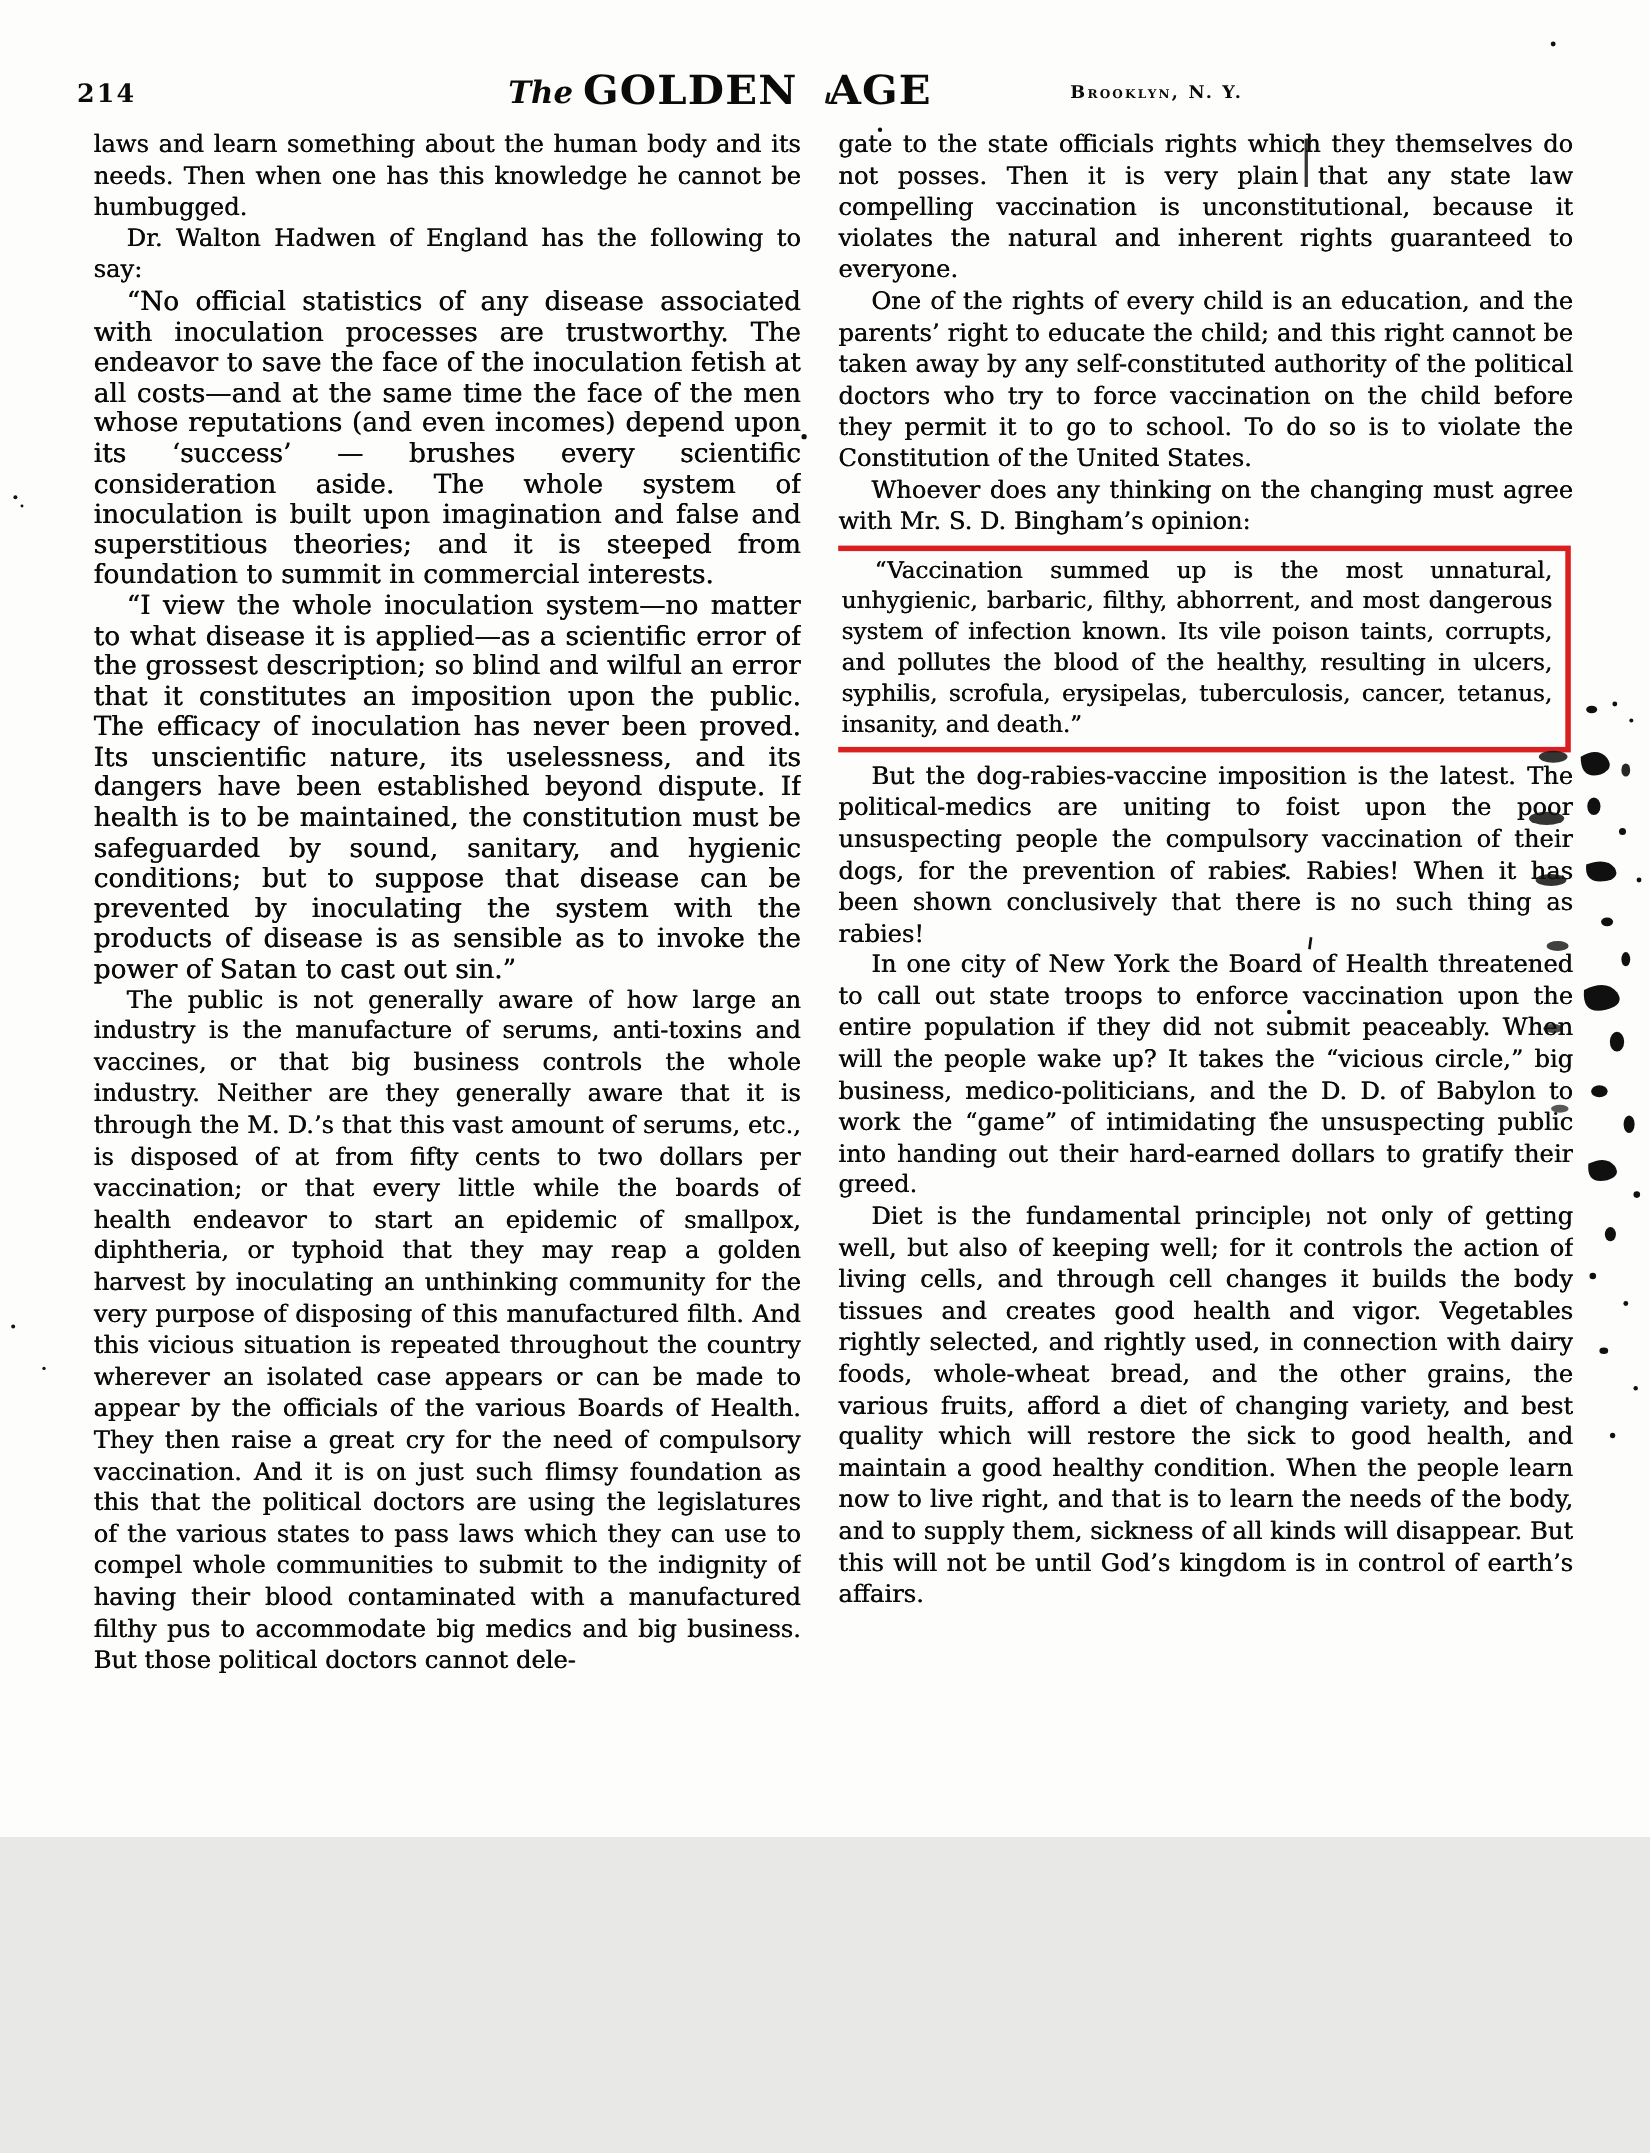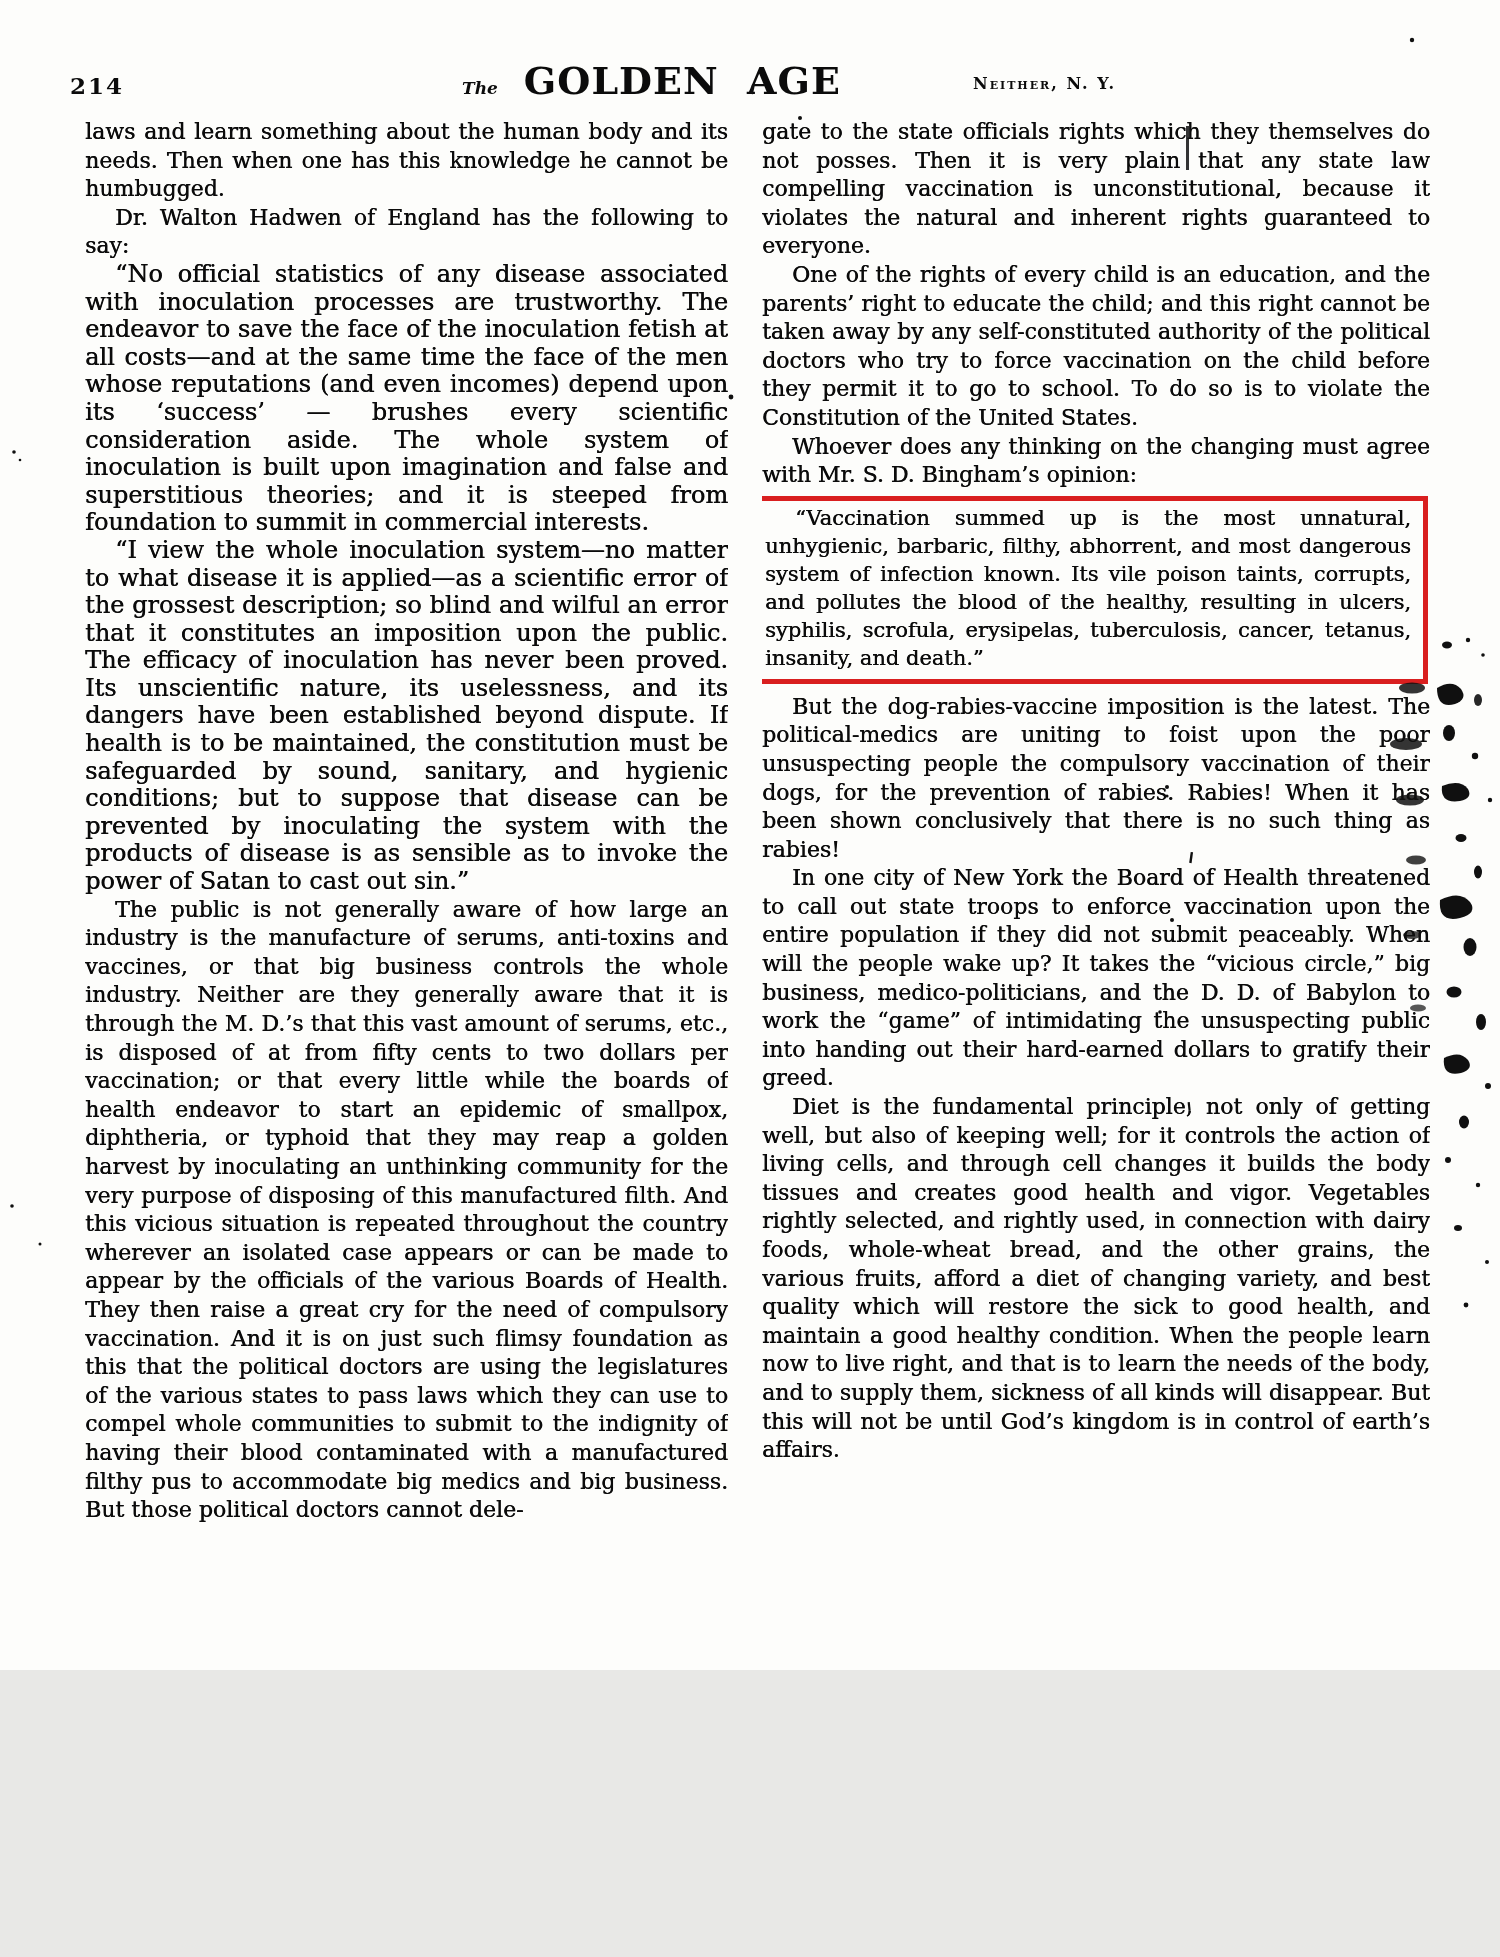--- a/index.html
+++ b/index.html
@@ -14,21 +14,21 @@
   
   .pagenum{
     position:absolute;left:70px;top:72px;
     font-size:23px;font-weight:bold;letter-spacing:2px;
   }
   .masthead{
     position:absolute;left:462px;top:58px;
     display:flex;align-items:baseline;white-space:nowrap;
   }
   .masthead .the{
-    font-style:italic;font-size:17px;font-weight:bold;margin-right:26px;
+    font-style:italic;font-size:28px;font-weight:bold;margin-right:9px;
   }
   .masthead .ttl{
     font-size:38px;font-weight:bold;letter-spacing:1px;word-spacing:14px;
     transform:scaleY(.96);transform-origin:bottom left;
   }
   .location{
     position:absolute;left:973px;top:74px;
     font-size:16px;font-weight:bold;font-variant:small-caps;letter-spacing:2px;
   }
   
@@ -60,21 +60,21 @@
 
 <div class="page">
 
   <span class="pagenum">214</span>
 
   <div class="masthead">
     <span class="the">The</span>
     <span class="ttl">GOLDEN AGE</span>
   </div>
 
-  <span class="location">Neither, N. Y.</span>
+  <span class="location">Brooklyn, N. Y.</span>
 
   <div class="col col-left">
     <p class="body noindent">laws and learn something about the human body and its needs. Then when one has this knowledge he cannot be humbugged.</p>
     <p class="body">Dr. Walton Hadwen of England has the following to say:</p>
     <p class="quote">“No official statistics of any disease associated with inoculation processes are trustworthy. The endeavor to save the face of the inoculation fetish at all costs—and at the same time the face of the men whose reputations (and even incomes) depend upon its ‘success’ — brushes every scientific consideration aside. The whole system of inoculation is built upon imagination and false and superstitious theories; and it is steeped from foundation to summit in commercial interests.</p>
     <p class="quote">“I view the whole inoculation system—no matter to what disease it is applied—as a scientific error of the grossest description; so blind and wilful an error that it constitutes an imposition upon the public. The efficacy of inoculation has never been proved. Its unscientific nature, its uselessness, and its dangers have been established beyond dispute. If health is to be maintained, the constitution must be safeguarded by sound, sanitary, and hygienic conditions; but to suppose that disease can be prevented by inoculating the system with the products of disease is as sensible as to invoke the power of Satan to cast out sin.”</p>
     <p class="body">The public is not generally aware of how large an industry is the manufacture of serums, anti-toxins and vaccines, or that big business controls the whole industry. Neither are they generally aware that it is through the M. D.’s that this vast amount of serums, etc., is disposed of at from fifty cents to two dollars per vaccination; or that every little while the boards of health endeavor to start an epidemic of smallpox, diphtheria, or typhoid that they may reap a golden harvest by inoculating an unthinking community for the very purpose of disposing of this manufactured filth. And this vicious situation is repeated throughout the country wherever an isolated case appears or can be made to appear by the officials of the various Boards of Health. They then raise a great cry for the need of compulsory vaccination. And it is on just such flimsy foundation as this that the political doctors are using the legislatures of the various states to pass laws which they can use to compel whole communities to submit to the indignity of having their blood contaminated with a manufactured filthy pus to accommodate big medics and big business. But those political doctors cannot dele-</p>
   </div>
 
   <div class="col col-right">

